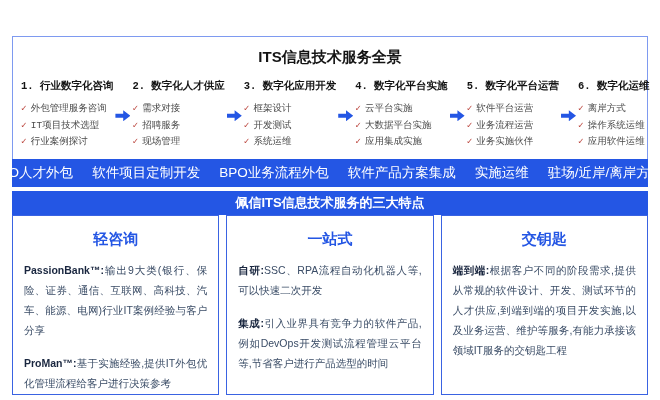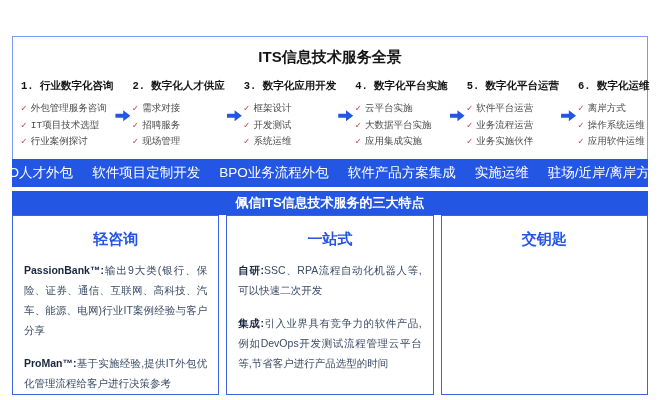--- a/index.html
+++ b/index.html
@@ -188,18 +188,19 @@
       </div>
 
       <div class="feature">
         <div class="feature-title">一站式</div>
         <p><span class="lead">自研:</span><span>SSC、RPA流程自动化机器人等,可以快速二次开发</span></p>
         <p><span class="lead">集成:</span><span>引入业界具有竞争力的软件产品,例如DevOps开发测试流程管理云平台等,节省客户进行产品选型的时间</span></p>
       </div>
 
       <div class="feature">
         <div class="feature-title">交钥匙</div>
+        <p><span class="lead">端到端:</span><span>根据客户不同的阶段需求,提供从常规的软件设计、开发、测试环节的人才供应,到端到端的项目开发实施,以及业务运营、维护等服务,有能力承接该领域IT服务的交钥匙工程</span></p>
       </div>
 
     </div>
   </div>
 
 </div>
 
 </body></html>

